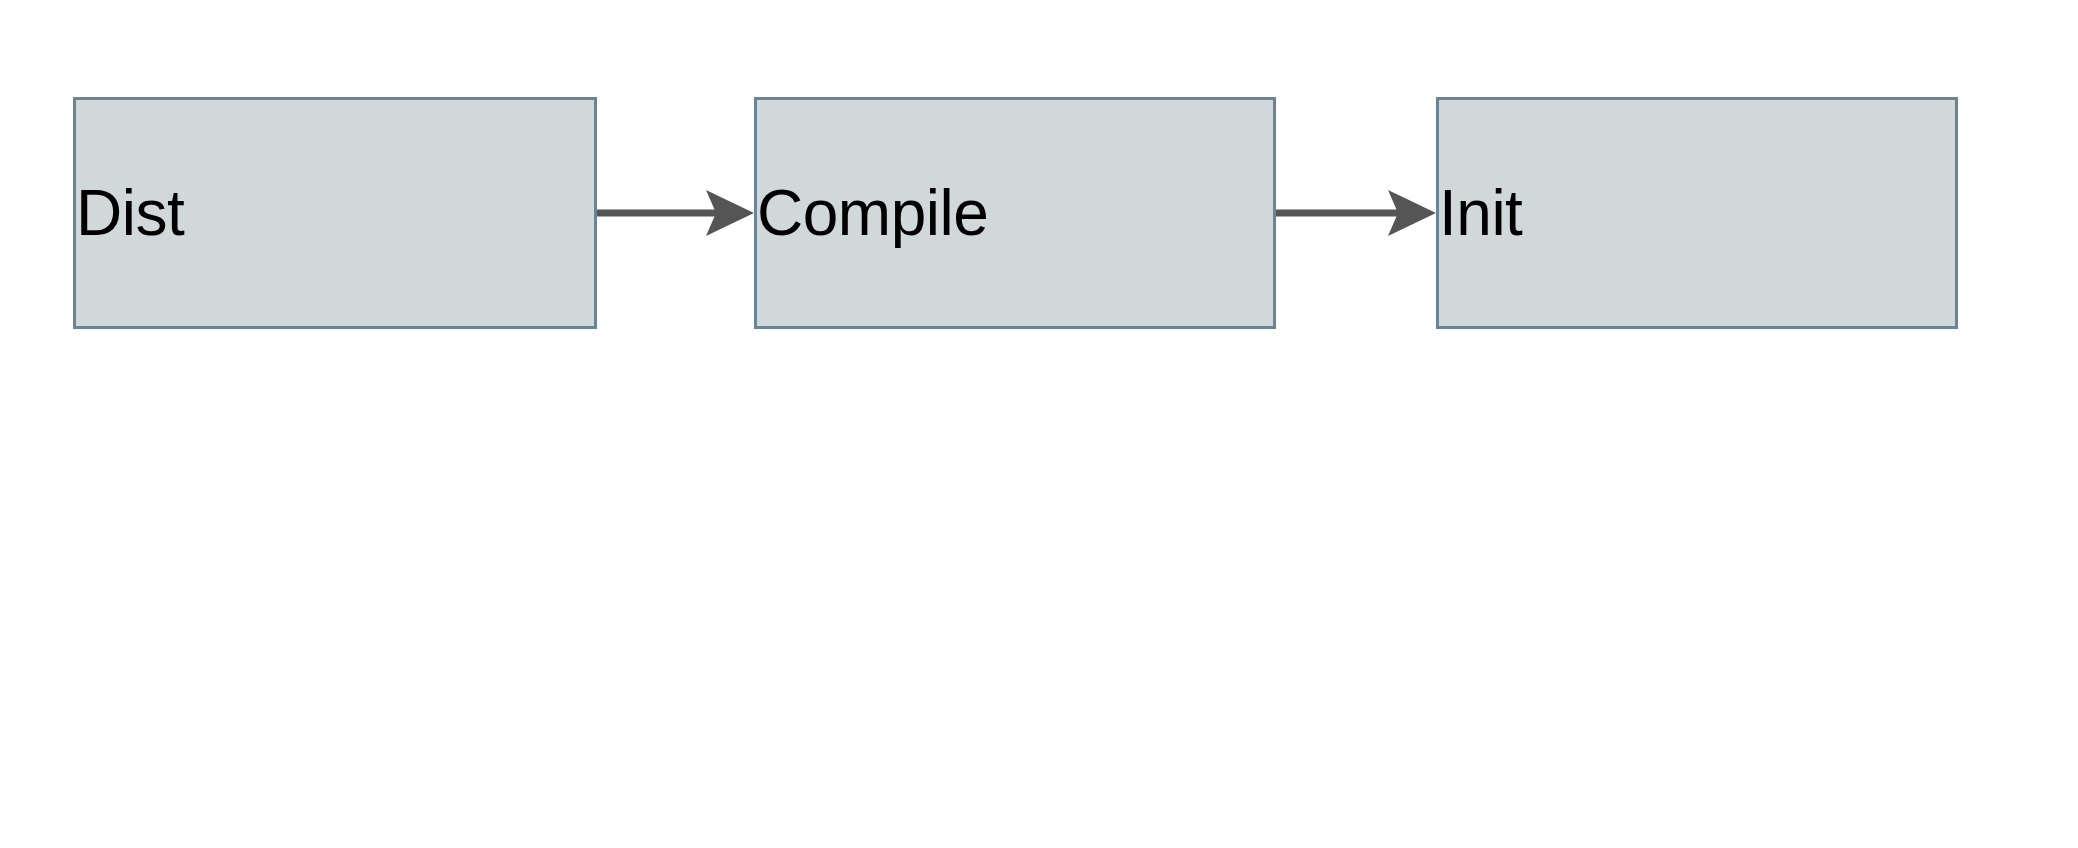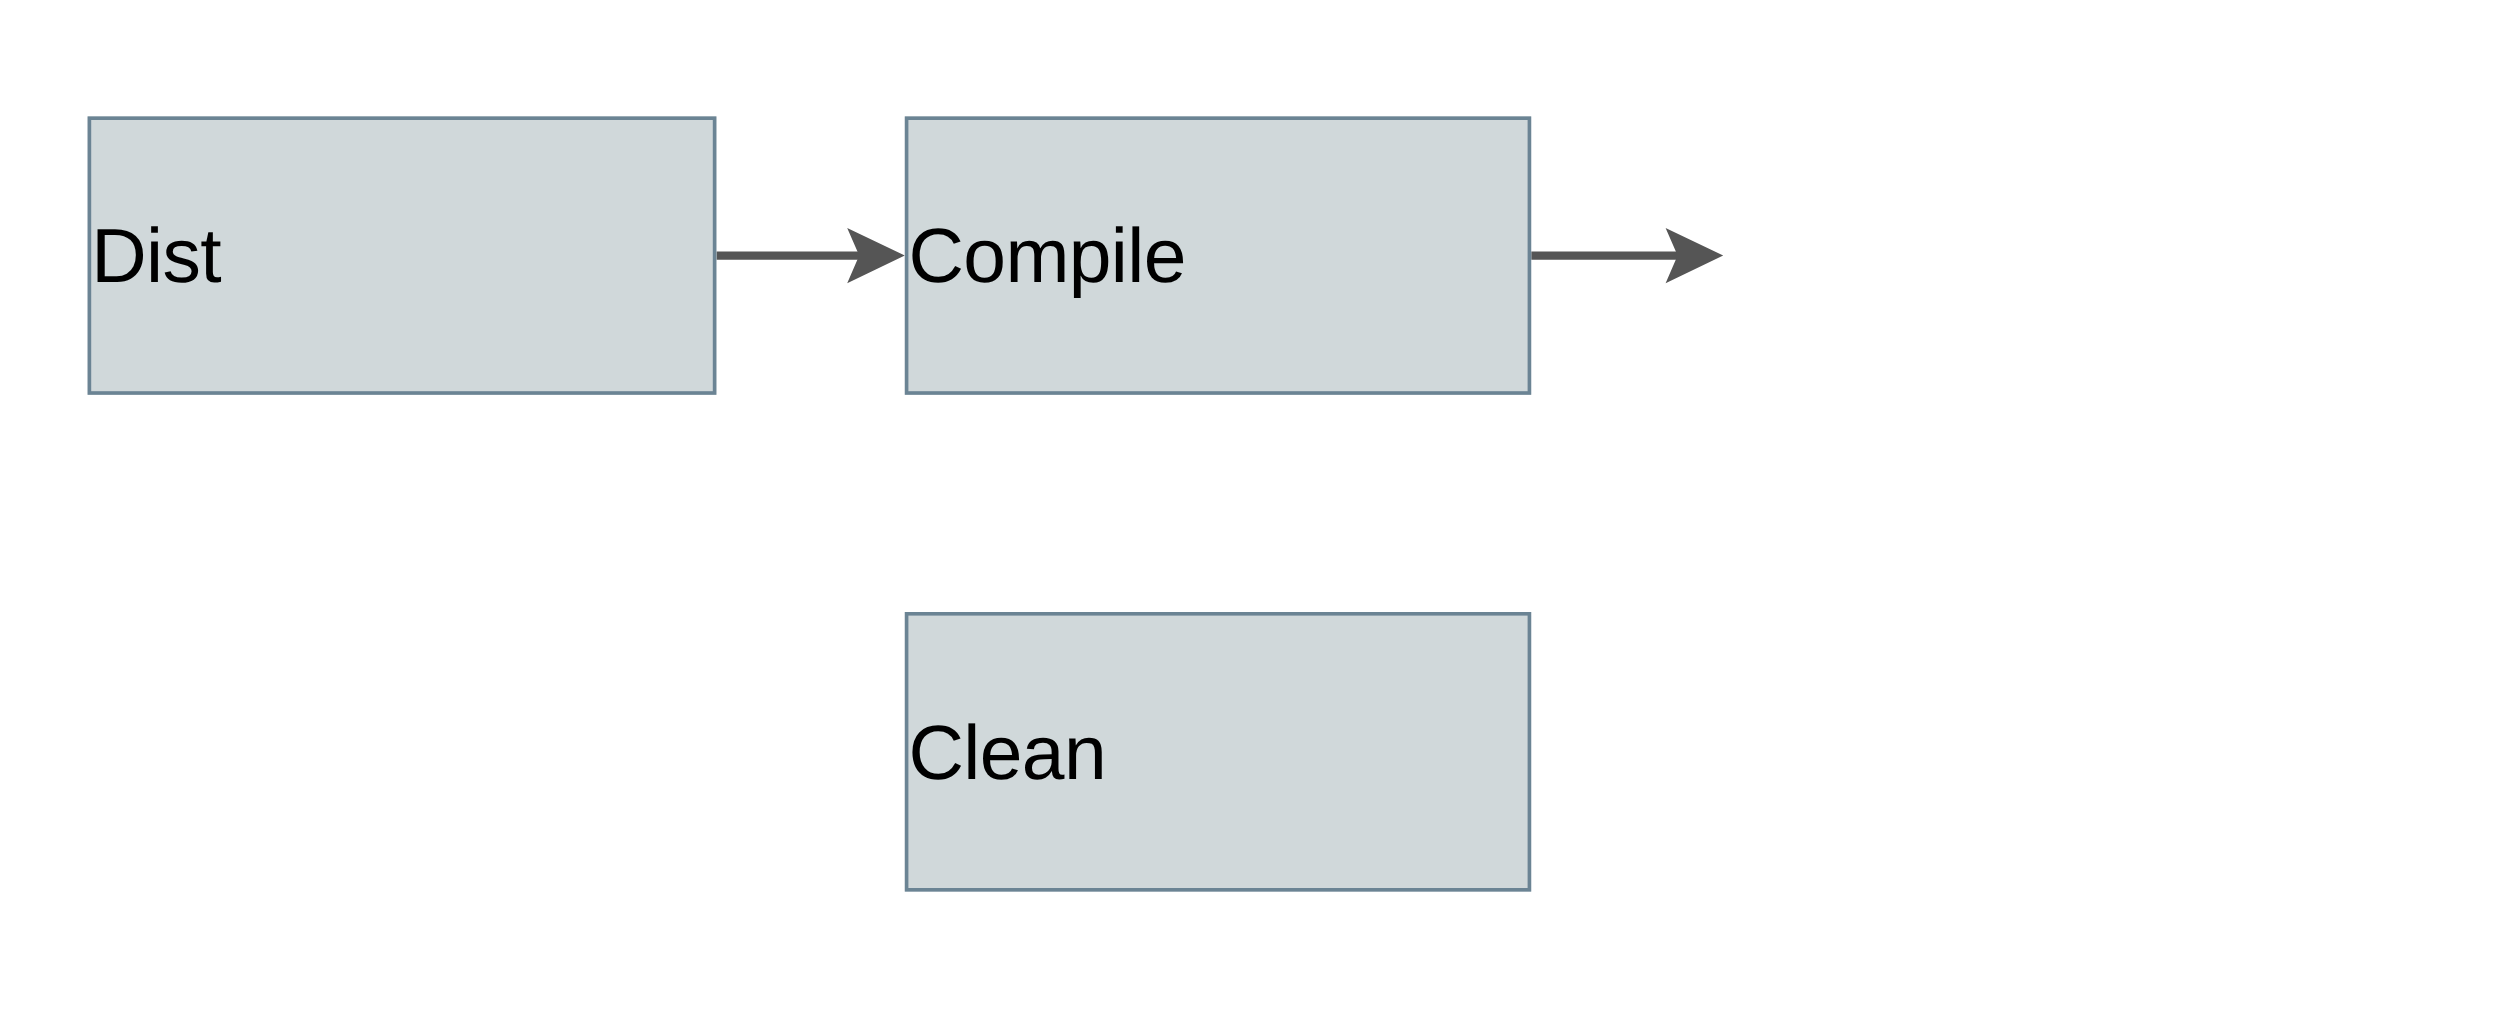--- a/index.html
+++ b/index.html
@@ -78,18 +78,18 @@
   </svg>
 
   <div class="node" id="node-dist">
     <span class="node-label">Dist</span>
   </div>
 
   <div class="node" id="node-compile">
     <span class="node-label">Compile</span>
   </div>
 
+  <div class="node" id="node-init">
+    <span class="node-label">Init</span>
+  </div>
 
-  <div class="node" id="node-clean">
-    <span class="node-label">Clean</span>
-  </div>
 
 </div>
 
 </body></html>

